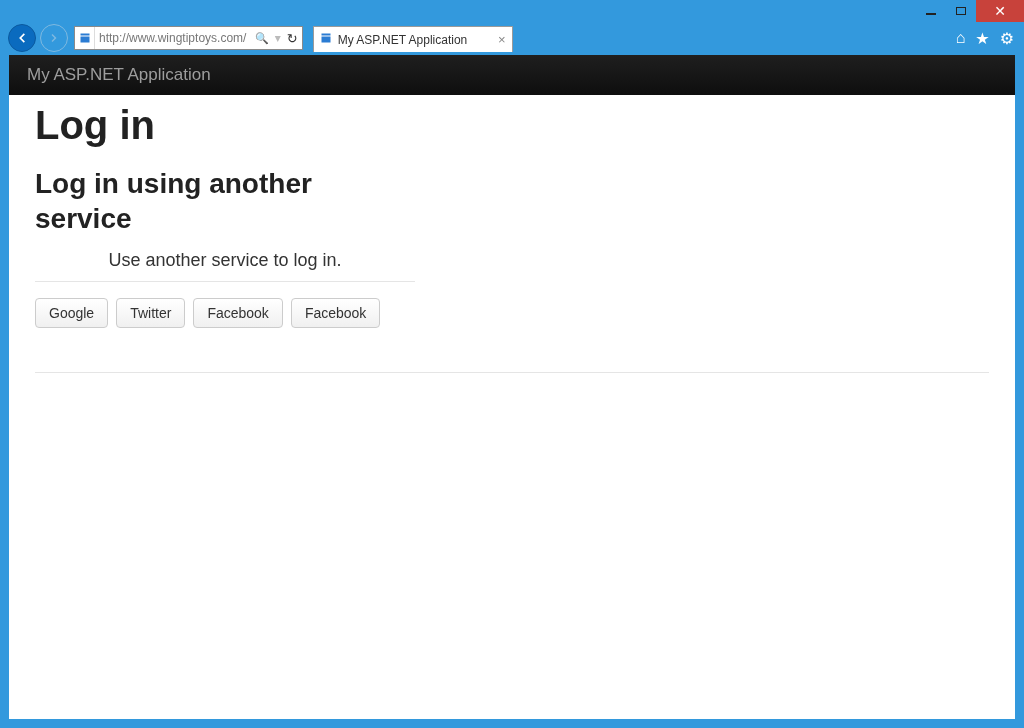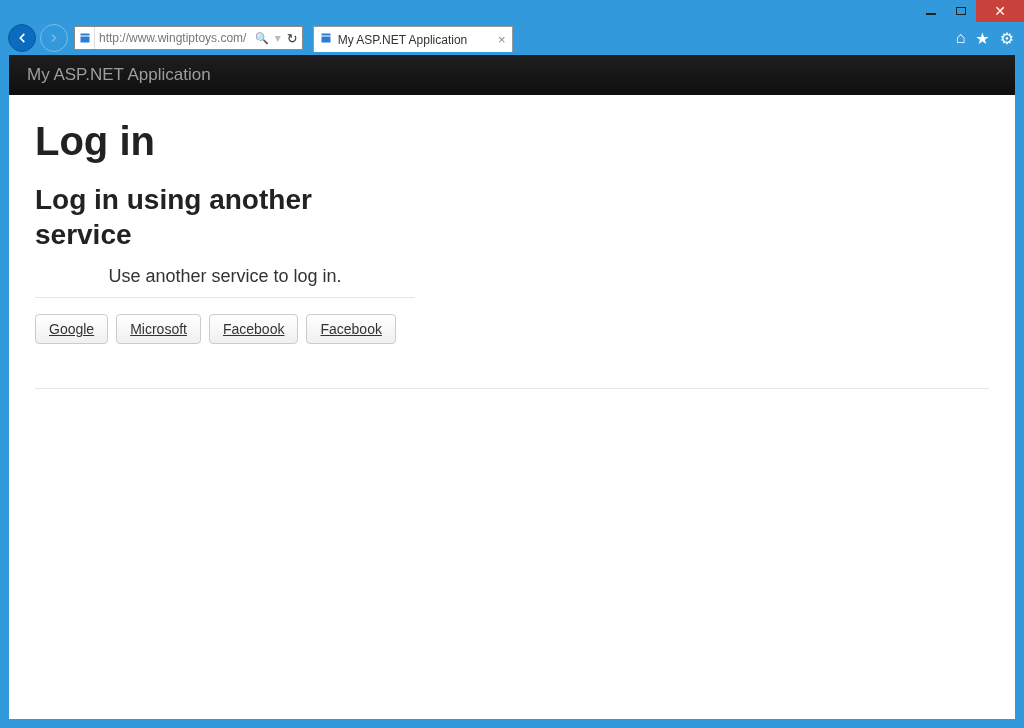--- a/index.html
+++ b/index.html
@@ -145,21 +145,21 @@
     border:1px solid #3399dd;
   }
   .navbar {
     background:#141414;
     background: linear-gradient(#1f1f1f,#0e0e0e);
     color:#9d9d9d;
     padding: 10px 18px;
     font-size:17px;
   }
   .page-body {
-    padding: 24px 26px;
+    padding: 8px 26px;
     color:#333;
   }
   .page-h1 {
     font-size:40px;
     font-weight:700;
     color:#222;
     margin-bottom:18px;
   }
   .section { max-width:380px; }
   .page-h2 {
@@ -180,21 +180,20 @@
   .btn-row { display:flex; gap:8px; }
   .bs-btn {
     background: linear-gradient(#fff,#f0f0f0);
     border:1px solid #ccc;
     border-radius:4px;
     padding:6px 13px;
     font-size:14px;
     color:#333;
     cursor:pointer;
     font-family:"Segoe UI",Arial,sans-serif;
-    text-decoration:underline;
   }
   hr.footer-sep {
     border:none;
     border-top:1px solid #e5e5e5;
     margin:44px 0 14px 0;
   }
   .footer {
     font-size:14px;
     color:#333;
   }
@@ -265,21 +264,21 @@
     </div>
 
     <div class="page-body">
       <h1 class="page-h1">Log in</h1>
 
       <div class="section">
         <h2 class="page-h2">Log in using another service</h2>
         <div class="sub-h">Use another service to log in.</div>
         <div class="btn-row">
           <button class="bs-btn">Google</button>
-          <button class="bs-btn">Microsoft</button>
+          <button class="bs-btn">Twitter</button>
           <button class="bs-btn">Facebook</button>
           <button class="bs-btn">Facebook</button>
         </div>
       </div>
 
       <hr class="footer-sep">
     </div>
   </div>
 
 </div>

